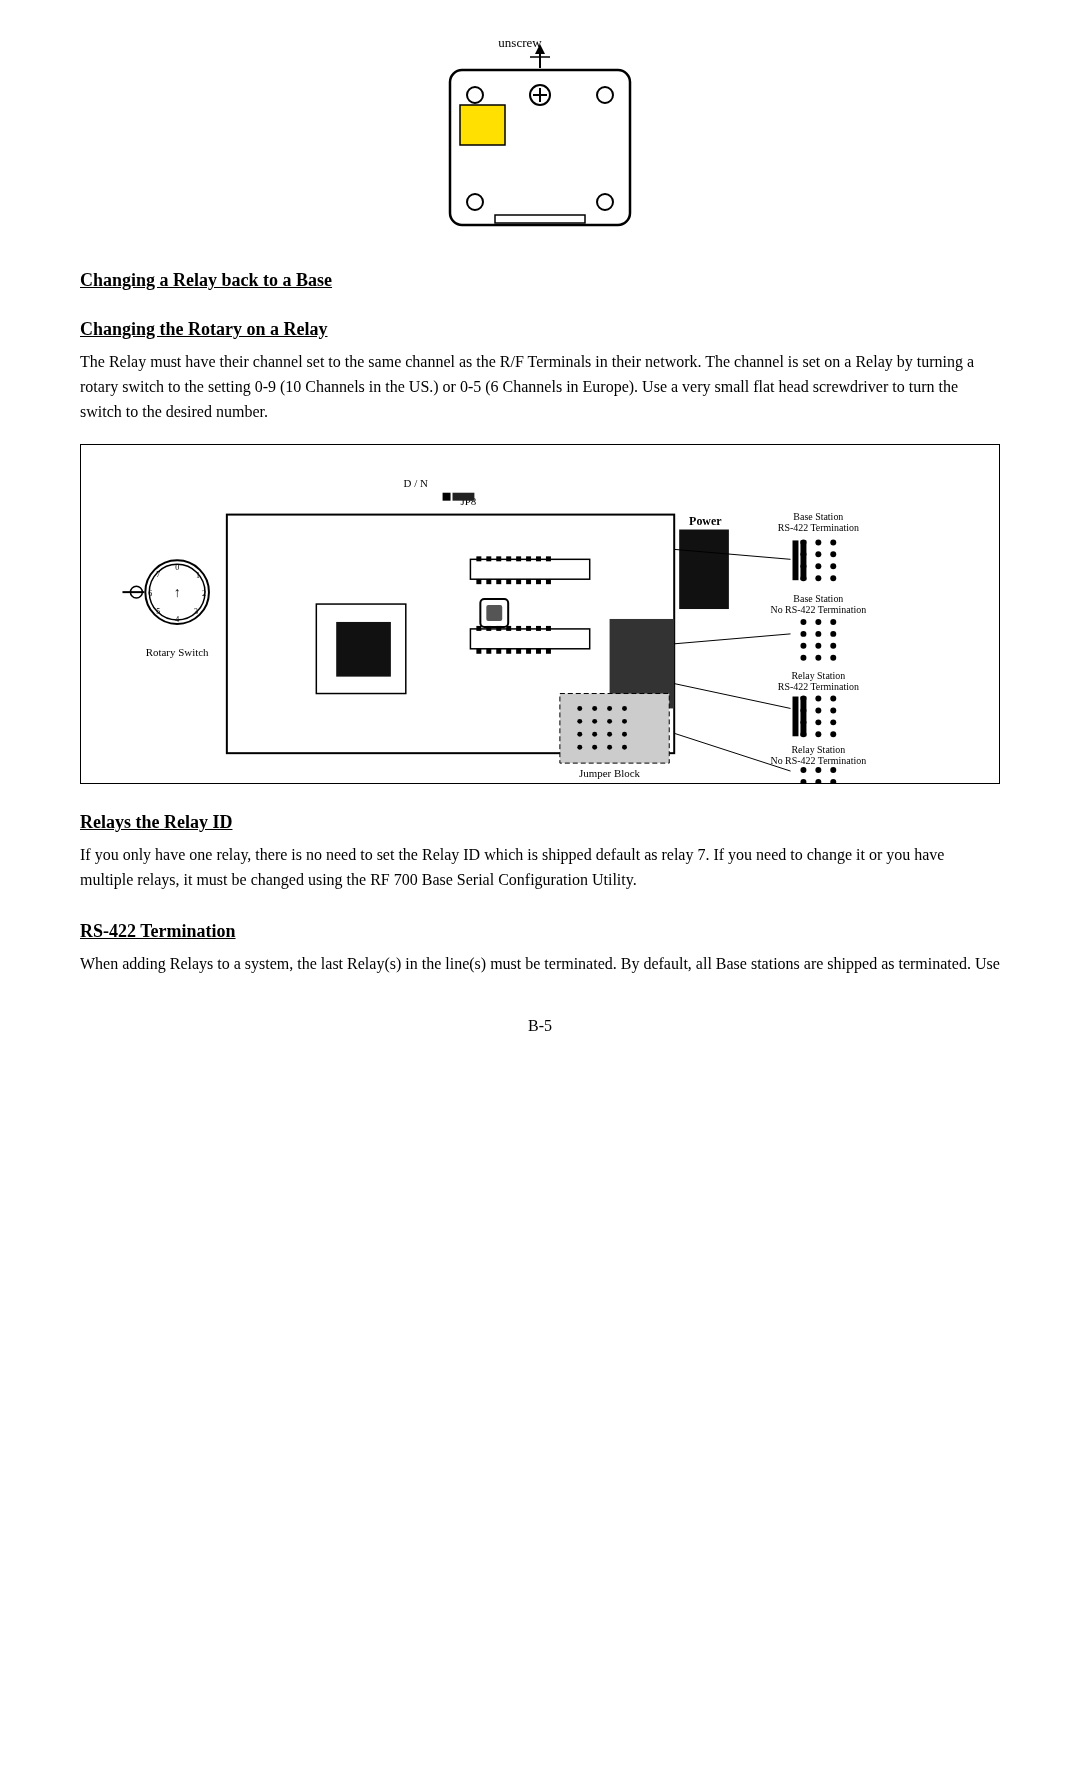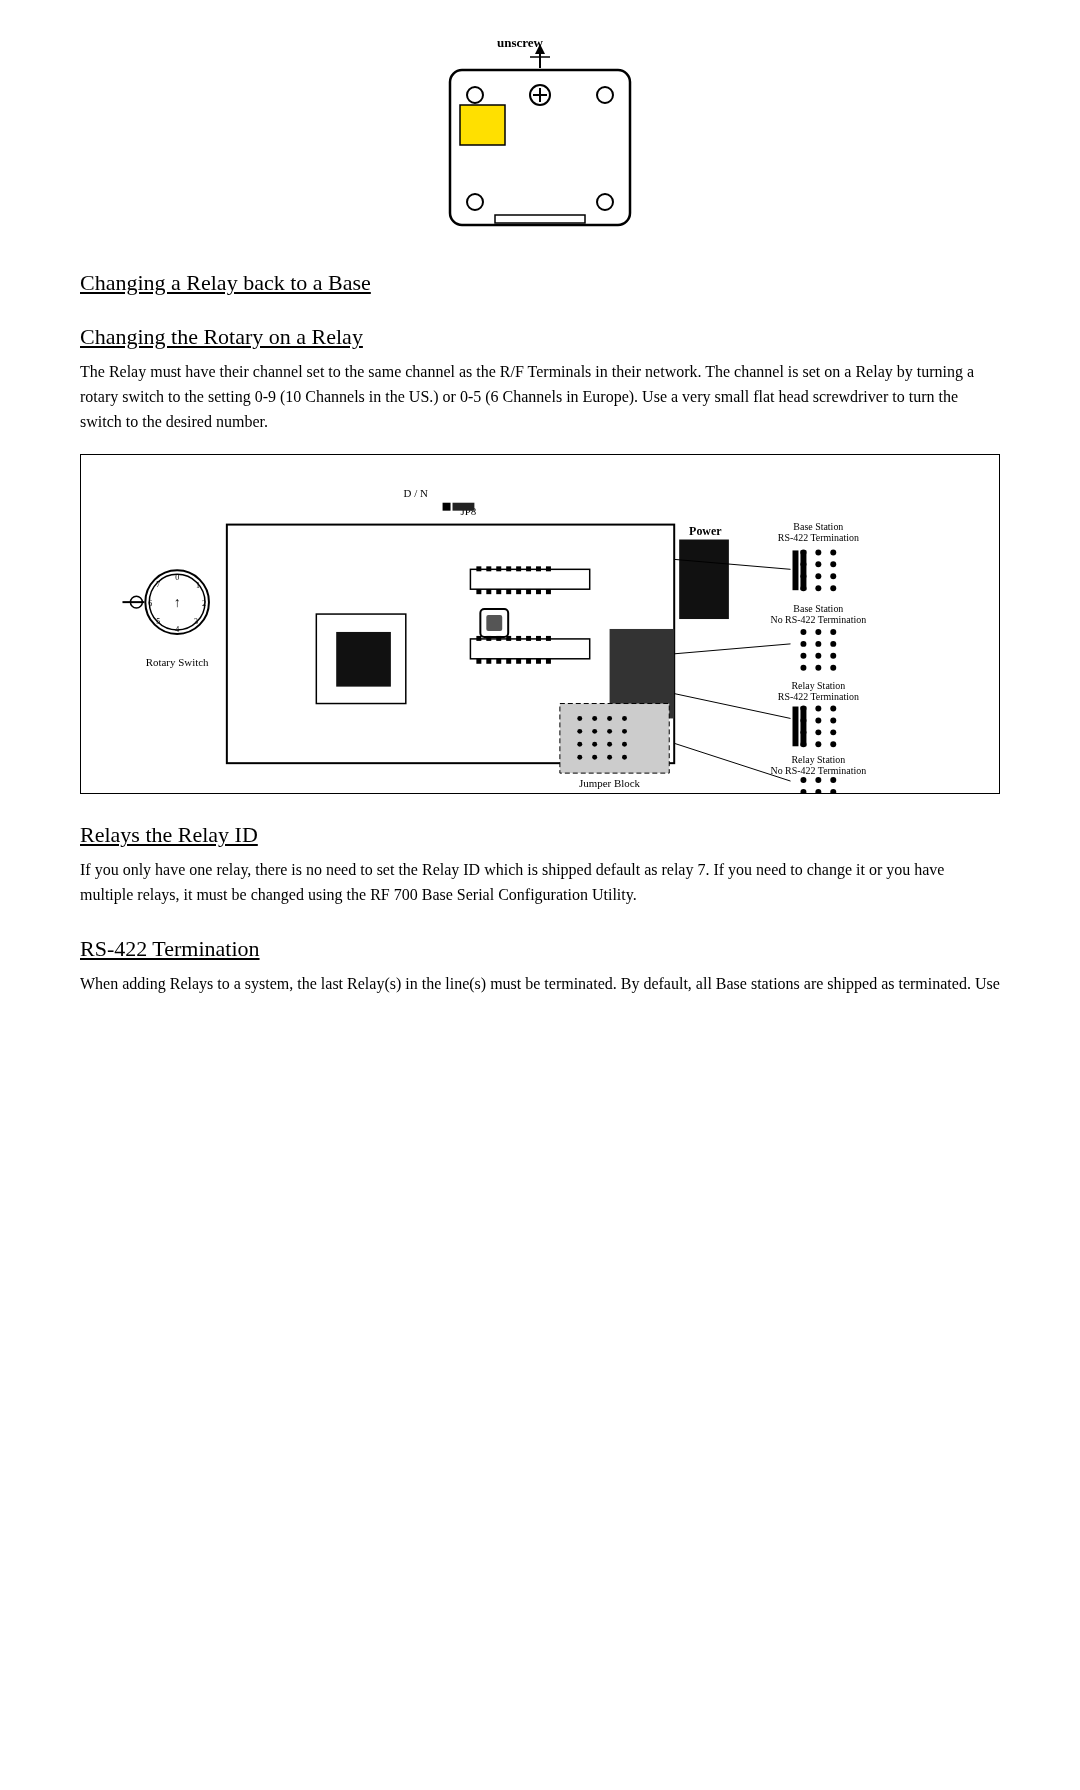--- a/index.html
+++ b/index.html
@@ -18,21 +18,20 @@
       margin: 0 auto;
     }
 
     
     .top-diagram {
       display: flex;
       justify-content: center;
       align-items: center;
       margin-bottom: 30px;
       gap: 24px;
-      font-weight: bold;
     }
 
     .device-box {
       position: relative;
       width: 220px;
       height: 200px;
     }
 
     .device-box svg {
       width: 100%;
@@ -40,22 +39,22 @@
     }
 
     .open-lid-diagram {
       position: relative;
       width: 280px;
       height: 200px;
     }
 
     
     .section-title {
-      font-size: 22px;
-      font-weight: normal;
+      font-size: 18px;
+      font-weight: bold;
       text-decoration: underline;
       margin-bottom: 10px;
       margin-top: 28px;
     }
 
     
     .body-text {
       font-size: 16px;
       line-height: 1.55;
       margin-bottom: 14px;
@@ -302,14 +301,17 @@
   </div>
 
   <div class="section-title">Relays the Relay ID</div>
   <p class="body-text">
     <span>If you only have one relay, there is no need to set the Relay ID which is shipped default as relay 7. If you need to change it or you have multiple relays, it must be changed using the </span><span class="italic">RF 700 Base Serial Configuration Utility</span><span>.</span>
   </p>
 
   <div class="section-title">RS-422 Termination</div>
   <p class="body-text">When adding Relays to a system, the last Relay(s) in the line(s) must be terminated. By default, all Base stations are shipped as terminated. Use</p>
 
+  <div class="page-footer">
+    <span>B-5</span>
+  </div>
 
 </div>
 
 </body></html>

